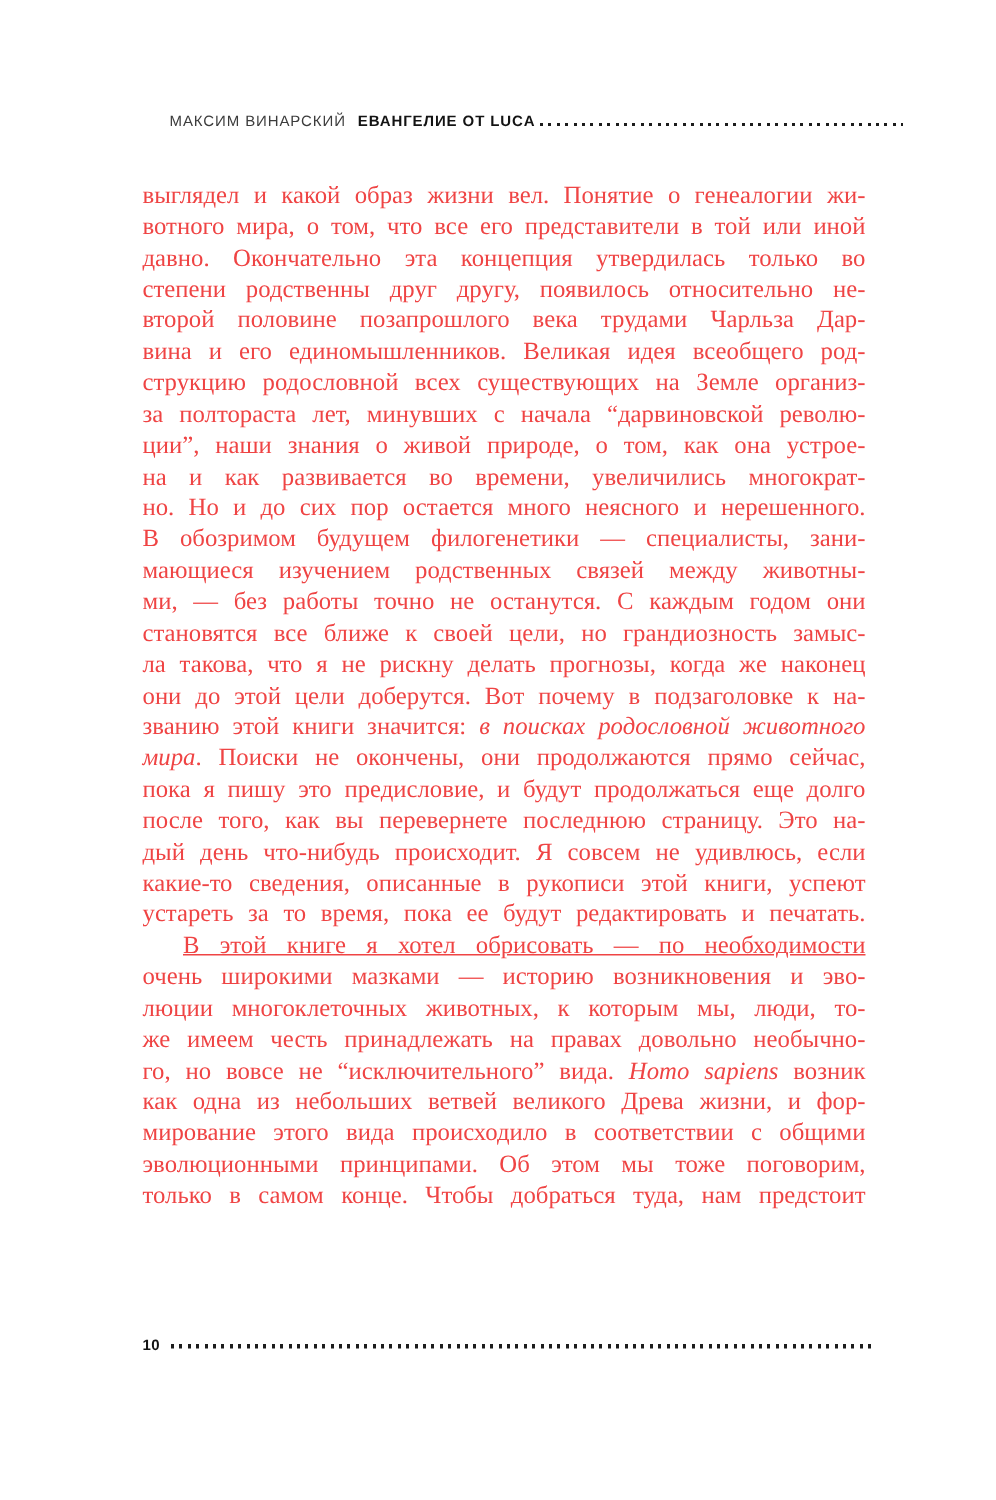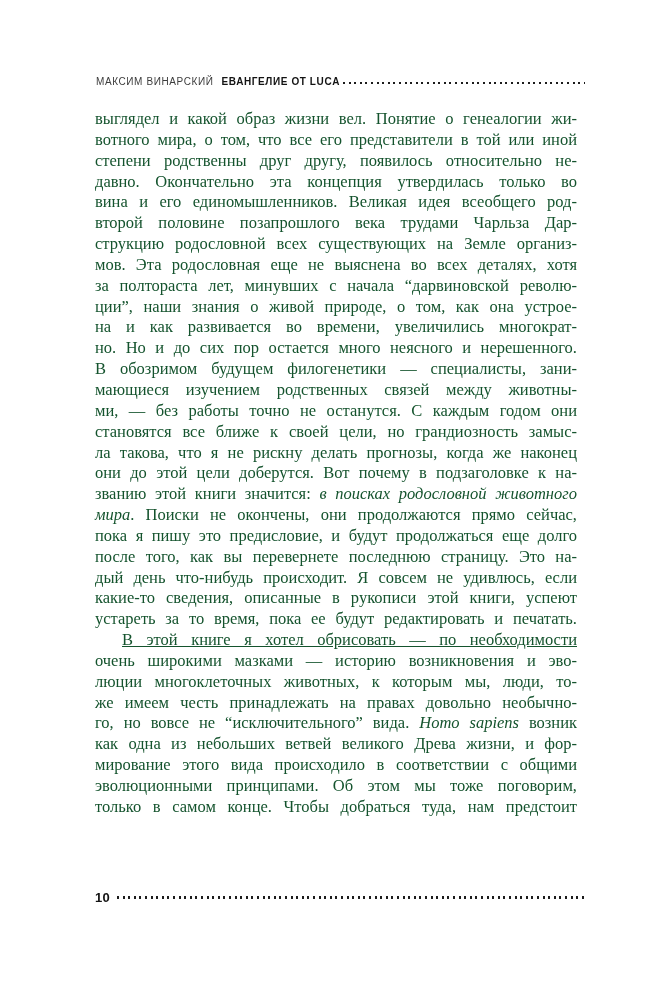--- a/index.html
+++ b/index.html
@@ -8,21 +8,21 @@
     width: 664px;
     height: 1000px;
     background: #ffffff;
     font-family: "Liberation Serif", serif;
     overflow: hidden;
   }
 
   
   .running-head {
     position: absolute;
-    left: 96px;
+    left: 113px;
     top: 76px;
     width: 489px;
     display: flex;
     align-items: center;
     font-family: "Liberation Sans", sans-serif;
     font-size: 10px;
     line-height: 12px;
     letter-spacing: 0.6px;
     white-space: nowrap;
   }
@@ -41,25 +41,25 @@
     height: 2px;
     align-self: center;
     margin-top: 2px;
     background-image: repeating-linear-gradient(to right, #1c1c1c 0 2px, transparent 2px 5.6px);
   }
 
   
   .body-text {
     position: absolute;
     left: 95px;
-    top: 109px;
+    top: 120px;
     width: 482px;
     font-size: 16.5px;
     line-height: 20.85px;
-    color: #14532d;
+    color: #ef4444;
   }
   .body-text .line {
     text-align: justify;
     text-align-last: justify;
   }
   .body-text .line.indent {
     text-indent: 27px;
     text-decoration: underline;
   }
 
@@ -68,21 +68,21 @@
     position: absolute;
     left: 95px;
     top: 889px;
     width: 489px;
     display: flex;
     align-items: center;
     font-family: "Liberation Sans", sans-serif;
   }
   .page-footer .pagenum {
     font-weight: 700;
-    font-size: 13px;
+    font-size: 10px;
     line-height: 17px;
     color: #131313;
     margin-right: 7px;
     letter-spacing: 0.3px;
   }
   .page-footer .leader { margin-top: 0; height: 2.5px; }
 </style>
 </head>
 <body>
 
@@ -90,26 +90,25 @@
 
   <header class="running-head">
     <span class="author">МАКСИМ ВИНАРСКИЙ</span>
     <span class="title">ЕВАНГЕЛИЕ ОТ LUCA</span>
     <span class="leader"></span>
   </header>
 
   <main class="body-text">
       <div class="line">выглядел и какой образ жизни вел. Понятие о генеалогии жи-</div>
       <div class="line">вотного мира, о том, что все его представители в той или иной</div>
+      <div class="line">давно. Окончательно эта концепция утвердилась только во</div>
       <div class="line">степени родственны друг другу, появилось относительно не-</div>
-      <div class="line">давно. Окончательно эта концепция утвердилась только во</div>
+      <div class="line">второй половине позапрошлого века трудами Чарльза Дар-</div>
       <div class="line">вина и его единомышленников. Великая идея всеобщего род-</div>
-      <div class="line">второй половине позапрошлого века трудами Чарльза Дар-</div>
       <div class="line">струкцию родословной всех существующих на Земле организ-</div>
-      <div class="line">мов. Эта родословная еще не выяснена во всех деталях, хотя</div>
       <div class="line">за полтораста лет, минувших с начала “дарвиновской револю-</div>
       <div class="line">ции”, наши знания о живой природе, о том, как она устрое-</div>
       <div class="line">на и как развивается во времени, увеличились многократ-</div>
       <div class="line">но. Но и до сих пор остается много неясного и нерешенного.</div>
       <div class="line">В обозримом будущем филогенетики — специалисты, зани-</div>
       <div class="line">мающиеся изучением родственных связей между животны-</div>
       <div class="line">ми, — без работы точно не останутся. С каждым годом они</div>
       <div class="line">становятся все ближе к своей цели, но грандиозность замыс-</div>
       <div class="line">ла такова, что я не рискну делать прогнозы, когда же наконец</div>
       <div class="line">они до этой цели доберутся. Вот почему в подзаголовке к на-</div>

